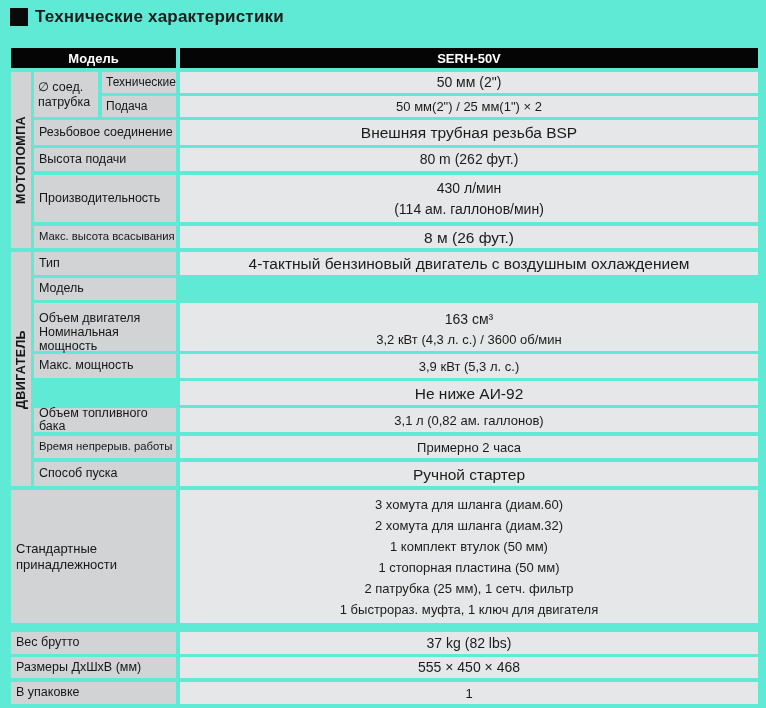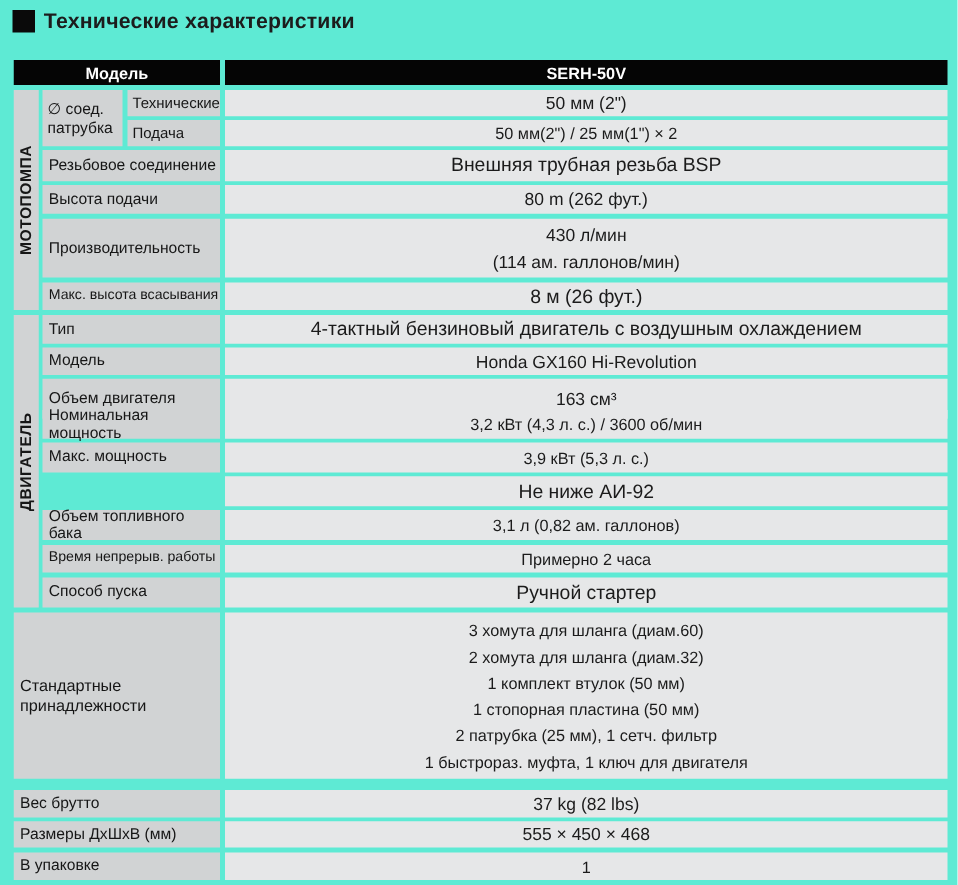--- a/index.html
+++ b/index.html
@@ -86,21 +86,20 @@
   <div class="cell val md r5">430 л/мин
 (114 ам. галлонов/мин)</div>
 
   <div class="cell lbl cond r6">Макс. высота всасывания</div>
   <div class="cell val lg r6">8 м (26 фут.)</div>
 
   <div class="cell lbl r7">Тип</div>
   <div class="cell val lg r7">4-тактный бензиновый двигатель с воздушным охлаждением</div>
 
   <div class="cell lbl r8">Модель</div>
-  <div class="cell val md r8">Honda GX160 Hi-Revolution</div>
 
   <div class="cell lbl r9">Объем двигателя</div>
   <div class="cell val md r9">163 см³</div>
 
   <div class="cell lbl r10">Номинальная мощность</div>
   <div class="cell val r10">3,2 кВт (4,3 л. с.) / 3600 об/мин</div>
 
   <div class="cell lbl r11">Макс. мощность</div>
   <div class="cell val r11">3,9 кВт (5,3 л. с.)</div>
 

